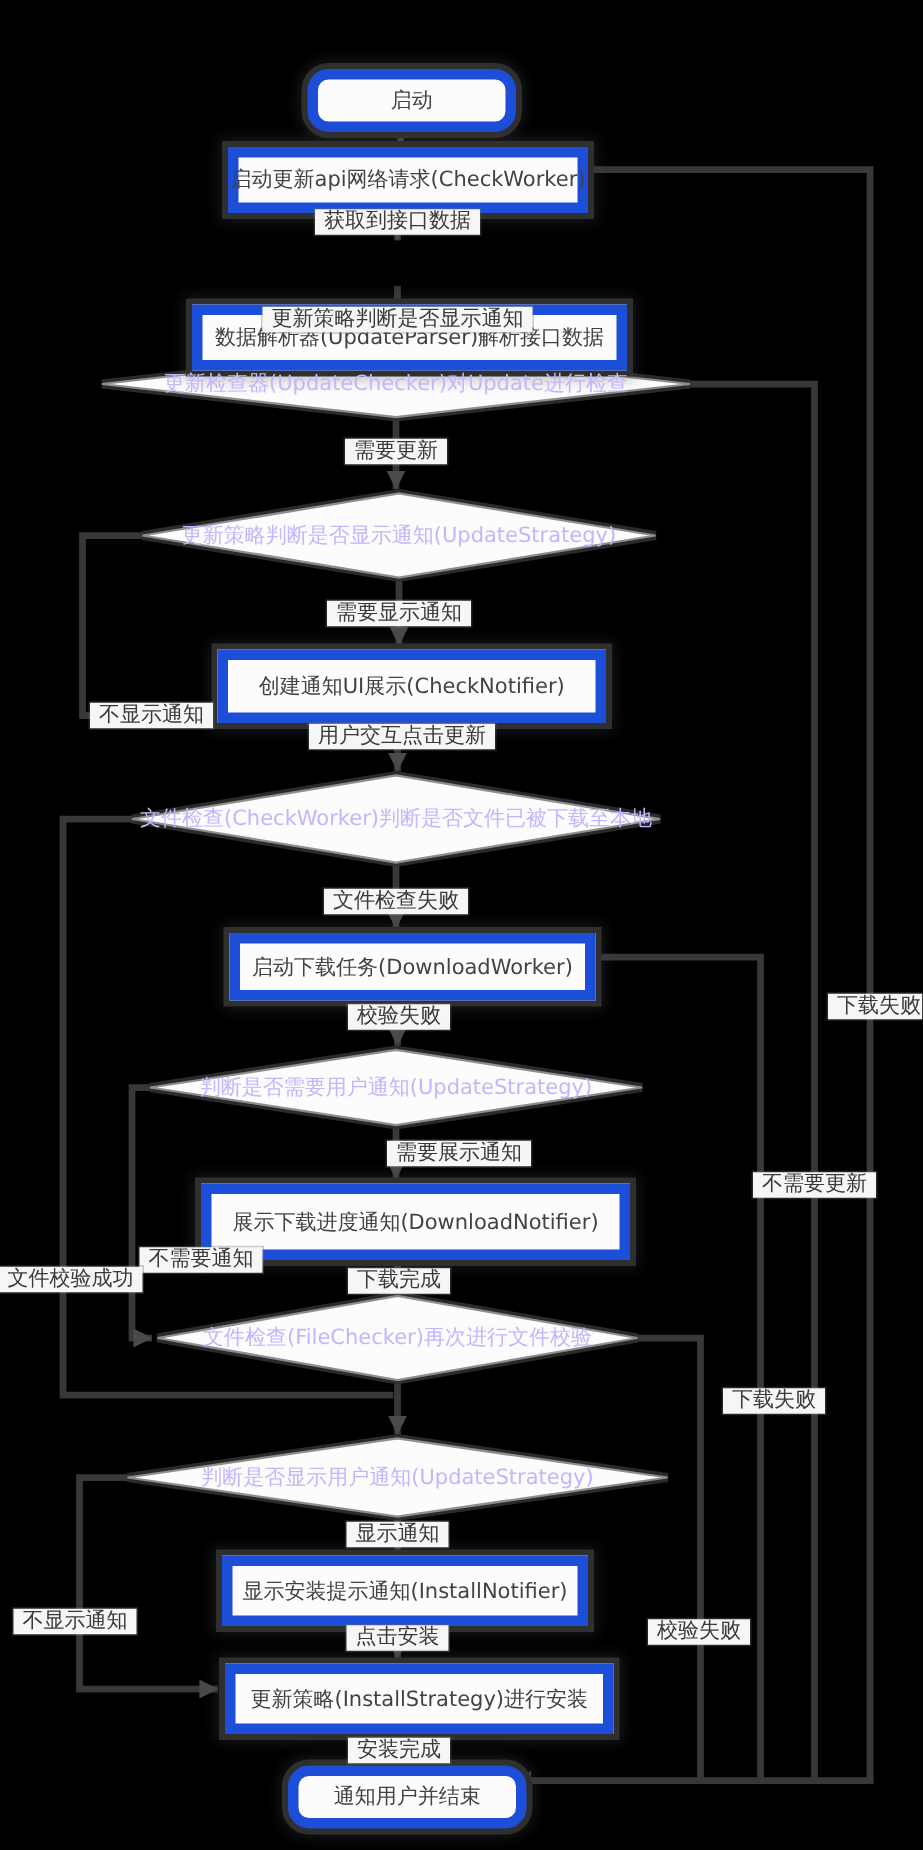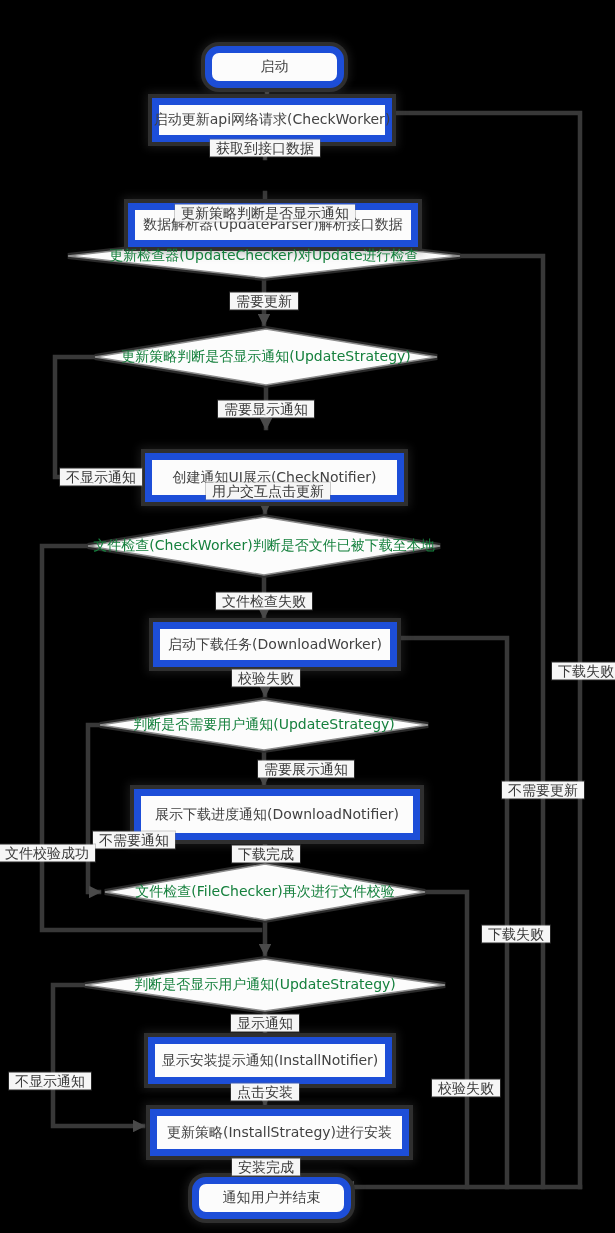--- a/index.html
+++ b/index.html
@@ -9,21 +9,21 @@
   }
   #wires{position:absolute;left:0;top:0;z-index:0;}
   .node{
     position:absolute;z-index:2;display:flex;align-items:center;justify-content:center;
     background:#fcfcfc;color:#424242;font-size:14px;white-space:nowrap;
     border:7px solid #1d4ed8;box-shadow:0 0 0 4px #2f2f2f,0 0 9px 6px rgba(70,70,70,.35);
   }
   .terminal{border-radius:14px;}
   .dlabel{
     position:absolute;z-index:2;display:flex;align-items:center;justify-content:center;
-    color:#15803d;font-size:14px;white-space:nowrap;background:transparent;
+    color:#c4b5fd;font-size:14px;white-space:nowrap;background:transparent;
   }
   .elabel{
     position:absolute;z-index:3;transform:translate(-50%,-50%);
     background:#f6f6f6;color:#3a3a3a;font-size:14px;line-height:17px;
     padding:0 6px;white-space:nowrap;box-shadow:0 0 0 1px rgba(110,110,110,.35);
   }
 </style>
 </head>
 <body>
 
@@ -84,21 +84,21 @@
       </g>
     </g>
   </svg>
 
   <div class="node terminal" style="left:205px;top:46px;width:125px;height:28px;">启动</div>
 
   <div class="node" style="left:152px;top:98px;width:226px;height:30px;">启动更新api网络请求(CheckWorker)</div>
 
   <div class="node" style="left:128px;top:163px;width:276px;height:30px;margin-top:40px;">数据解析器(UpdateParser)解析接口数据</div>
 
-  <div class="node" style="left:145px;top:433px;width:245px;height:35px;margin-top:20px;">创建通知UI展示(CheckNotifier)</div>
+  <div class="node" style="left:145px;top:433px;width:245px;height:35px;">创建通知UI展示(CheckNotifier)</div>
 
   <div class="node" style="left:153px;top:622px;width:230px;height:31px;">启动下载任务(DownloadWorker)</div>
 
   <div class="node" style="left:134px;top:789px;width:272px;height:37px;">展示下载进度通知(DownloadNotifier)</div>
 
   <div class="node" style="left:148px;top:1037px;width:230px;height:33px;">显示安装提示通知(InstallNotifier)</div>
 
   <div class="node" style="left:150px;top:1109px;width:245px;height:33px;">更新策略(InstallStrategy)进行安装</div>
 
   <div class="node terminal" style="left:192px;top:1177px;width:145px;height:28px;">通知用户并结束</div>

